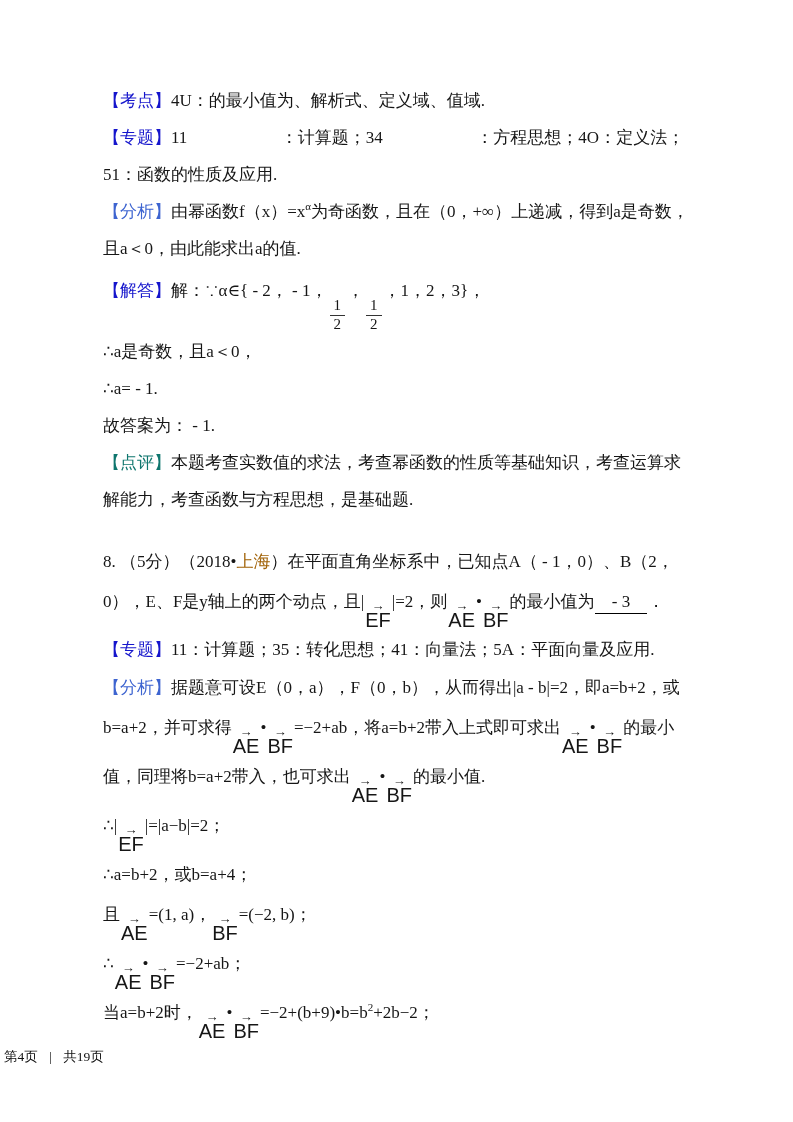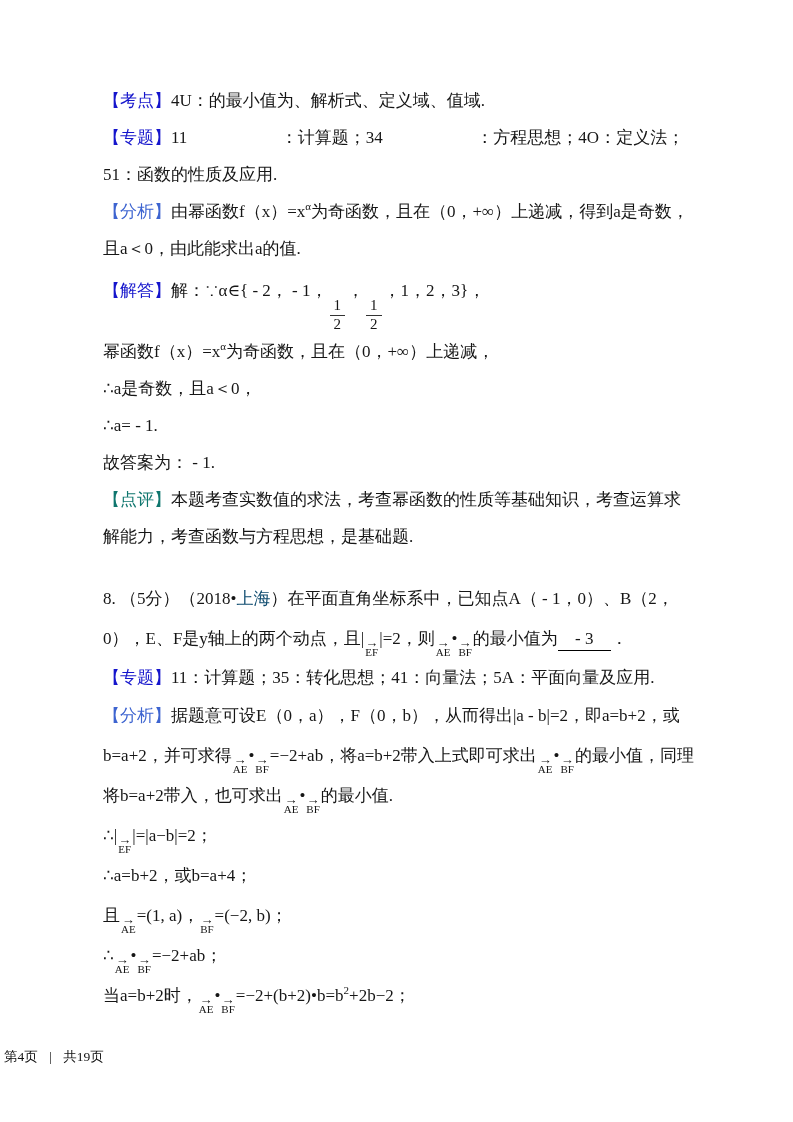--- a/index.html
+++ b/index.html
@@ -25,52 +25,51 @@
     display:inline-flex;flex-direction:column;align-items:center;
     vertical-align:-14px;line-height:1.0;font-size:15px;margin:0 2px;
   }
   .frac .num{padding:0 4px 1px 4px;border-bottom:1.2px solid #333;line-height:1.05;}
   .frac .den{padding:1px 4px 0 4px;line-height:1.05;}
   .vec{
     display:inline-flex;flex-direction:column;align-items:center;
     vertical-align:-3px;line-height:1;margin:0 1px;
   }
   .vec .arr{font-size:13px;line-height:7px;height:8px;letter-spacing:0;}
-  .vec .body{font-size:11px;line-height:1.05;font-family:Liberation Serif, serif;}
+  .vec .body{font-size:20px;line-height:1.05;font-family:Liberation Sans, sans-serif;}
   .answer-blank{
     display:inline-block;border-bottom:1.3px solid #000;
     padding:0 13px;line-height:22px;
   }
-  .u-link{color:#0c4a6e;cursor:pointer;}
+  .u-link{color:#a16207;cursor:pointer;}
   .footer{
     position:absolute;left:0;right:0;bottom:56px;text-align:left;
     font-size:13.5px;color:#111;
   }
   .footer span{margin:0 4px;}
 </style>
 </head>
 <body>
 
 <div class="content" id="doc-content">
     <div class="para"><span class="section-label" style="color: rgb(21, 21, 204);">【考点】</span><span>4U：的最小值为、解析式、定义域、值域.</span></div>
     <div class="para"><span class="section-label" style="color: rgb(21, 21, 204);">【专题】</span><span>11                      ：计算题；34                      ：方程思想；4O：定义法；51：函数的性质及应用.</span></div>
     <div class="para"><span class="section-label" style="color: rgb(61, 100, 208);">【分析】</span><span>由幂函数f（x）=x</span><span class="sup">α</span><span>为奇函数，且在（0，+∞）上递减，得到a是奇数，且a＜0，由此能求出a的值.</span></div>
     <div class="para tall"><span class="section-label" style="color: rgb(21, 21, 204);">【解答】</span><span>解：∵α∈{ - 2， - 1，</span><span class="frac"><span class="num">1</span><span class="den">2</span></span><span>，</span><span class="frac"><span class="num">1</span><span class="den">2</span></span><span>，1，2，3}，</span></div>
-    <div class="para"><span>幂函数f（x）=x</span><span class="sup">α</span><span>为奇函数，且在（0，+∞）上递减，</span></div>
     <div class="para"><span>∴a是奇数，且a＜0，</span></div>
     <div class="para"><span>∴a= - 1.</span></div>
     <div class="para"><span>故答案为： - 1.</span></div>
     <div class="para"><span class="section-label" style="color: #0f766e;">【点评】</span><span>本题考查实数值的求法，考查幂函数的性质等基础知识，考查运算求解能力，考查函数与方程思想，是基础题.</span></div>
     <div class="para gap-top math-line"><span>8. （5分）（2018•</span><span class="u-link">上海</span><span>）在平面直角坐标系中，已知点A（ - 1，0）、B（2，0），E、F是y轴上的两个动点，且|</span><span class="vec"><span class="arr">→</span><span class="body">EF</span></span><span>|=2，则</span><span class="vec"><span class="arr">→</span><span class="body">AE</span></span><span>•</span><span class="vec"><span class="arr">→</span><span class="body">BF</span></span><span>的最小值为</span><span class="answer-blank"> - 3 </span><span>．</span></div>
     <div class="para"><span class="section-label" style="color: rgb(21, 21, 204);">【专题】</span><span>11：计算题；35：转化思想；41：向量法；5A：平面向量及应用.</span></div>
     <div class="para math-line"><span class="section-label" style="color: rgb(61, 100, 208);">【分析】</span><span>据题意可设E（0，a），F（0，b），从而得出|a - b|=2，即a=b+2，或b=a+2，并可求得</span><span class="vec"><span class="arr">→</span><span class="body">AE</span></span><span>•</span><span class="vec"><span class="arr">→</span><span class="body">BF</span></span><span>=−2+ab，将a=b+2带入上式即可求出</span><span class="vec"><span class="arr">→</span><span class="body">AE</span></span><span>•</span><span class="vec"><span class="arr">→</span><span class="body">BF</span></span><span>的最小值，同理将b=a+2带入，也可求出</span><span class="vec"><span class="arr">→</span><span class="body">AE</span></span><span>•</span><span class="vec"><span class="arr">→</span><span class="body">BF</span></span><span>的最小值.</span></div>
     <div class="para math-line"><span>∴|</span><span class="vec"><span class="arr">→</span><span class="body">EF</span></span><span>|=|a−b|=2；</span></div>
     <div class="para math-line"><span>∴a=b+2，或b=a+4；</span></div>
     <div class="para math-line"><span>且</span><span class="vec"><span class="arr">→</span><span class="body">AE</span></span><span>=(1, a)，</span><span class="vec"><span class="arr">→</span><span class="body">BF</span></span><span>=(−2, b)；</span></div>
     <div class="para math-line"><span>∴</span><span class="vec"><span class="arr">→</span><span class="body">AE</span></span><span>•</span><span class="vec"><span class="arr">→</span><span class="body">BF</span></span><span>=−2+ab；</span></div>
-    <div class="para math-line"><span>当a=b+2时，</span><span class="vec"><span class="arr">→</span><span class="body">AE</span></span><span>•</span><span class="vec"><span class="arr">→</span><span class="body">BF</span></span><span>=−2+(b+2)•b=b</span><span class="sup">2</span><span>+2b−2；</span></div>
+    <div class="para math-line"><span>当a=b+2时，</span><span class="vec"><span class="arr">→</span><span class="body">AE</span></span><span>•</span><span class="vec"><span class="arr">→</span><span class="body">BF</span></span><span>=−2+(b+9)•b=b</span><span class="sup">2</span><span>+2b−2；</span></div>
   </div>
 
 <div class="footer">
   <span>第4页</span>
   <span>|</span>
   <span>共19页</span>
 </div>
 
 </body></html>

